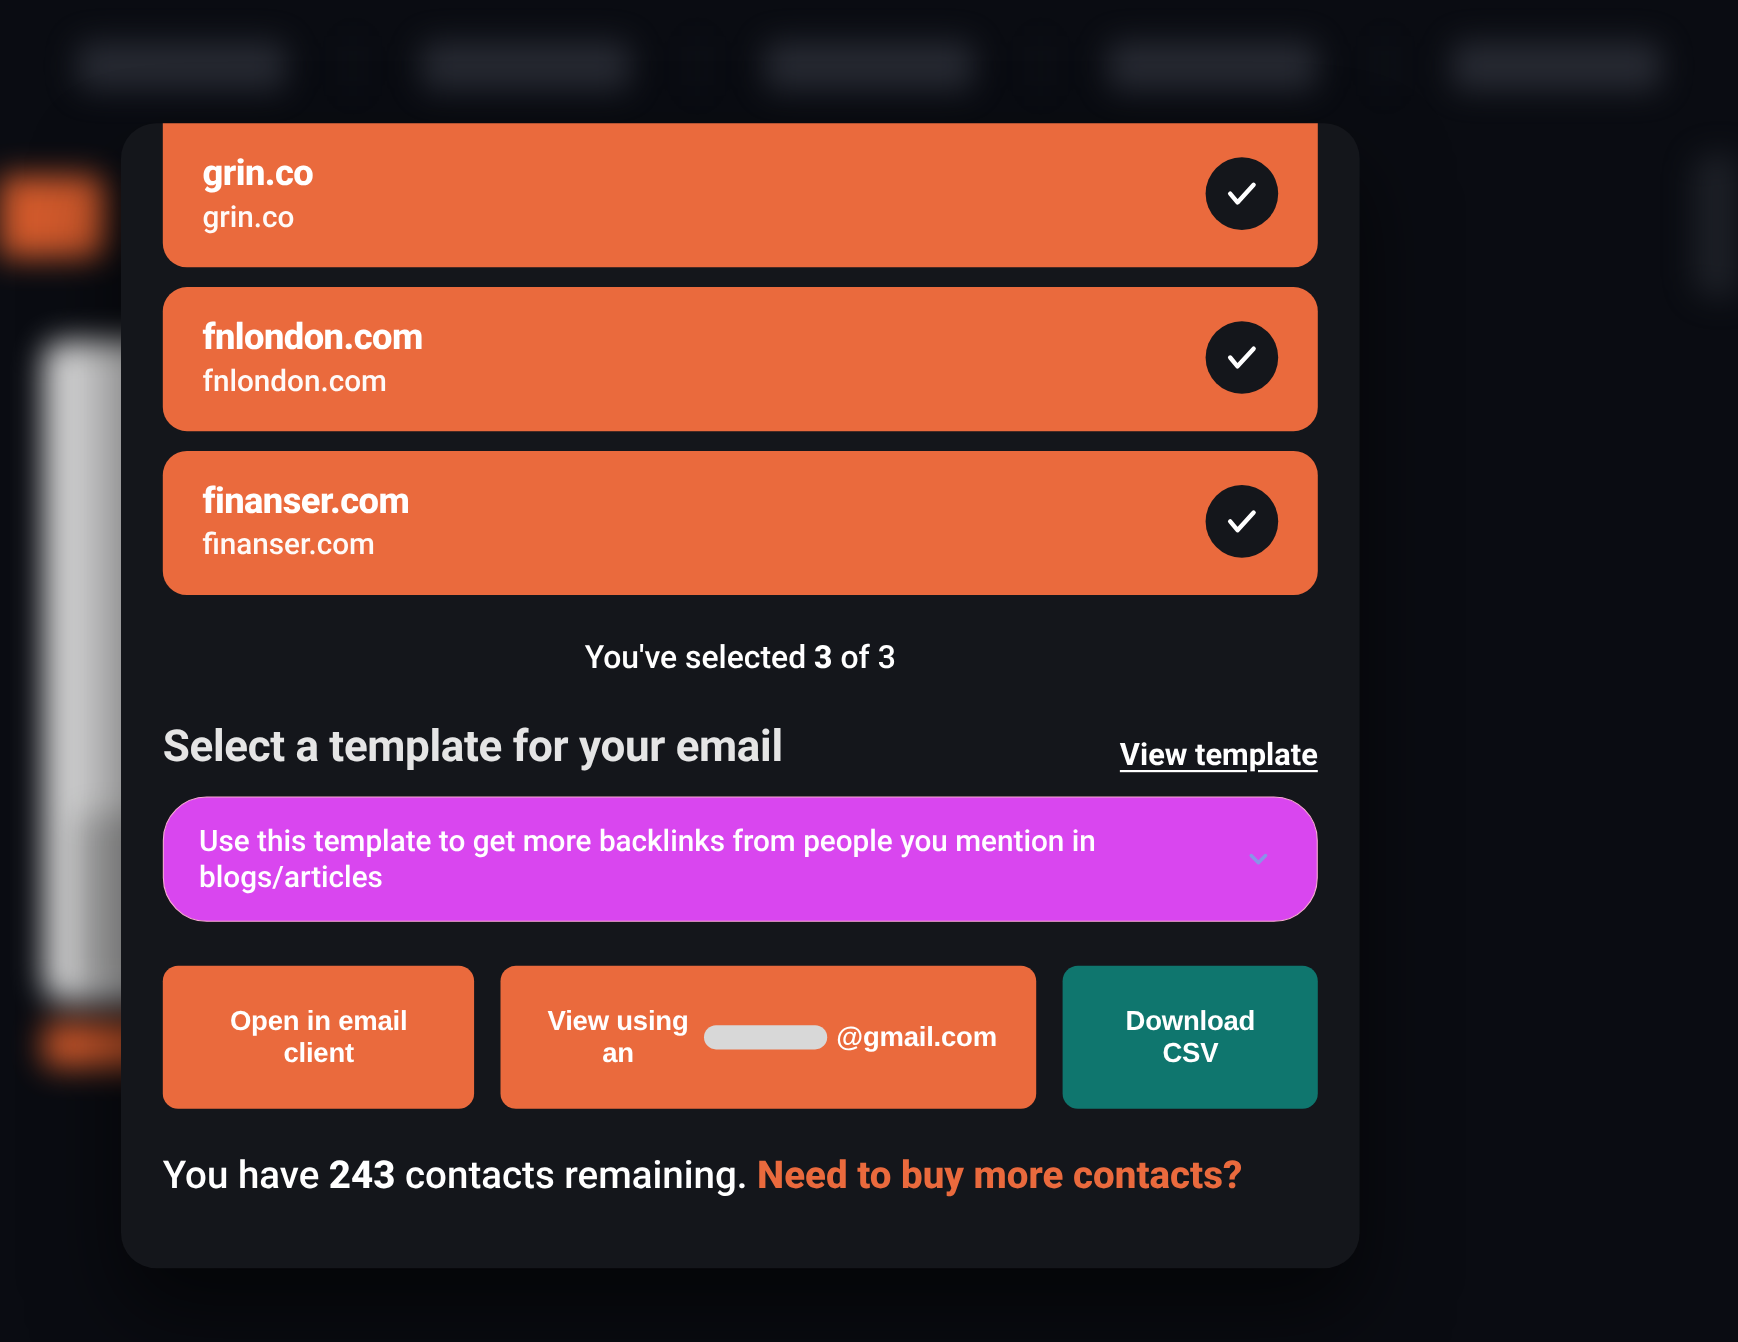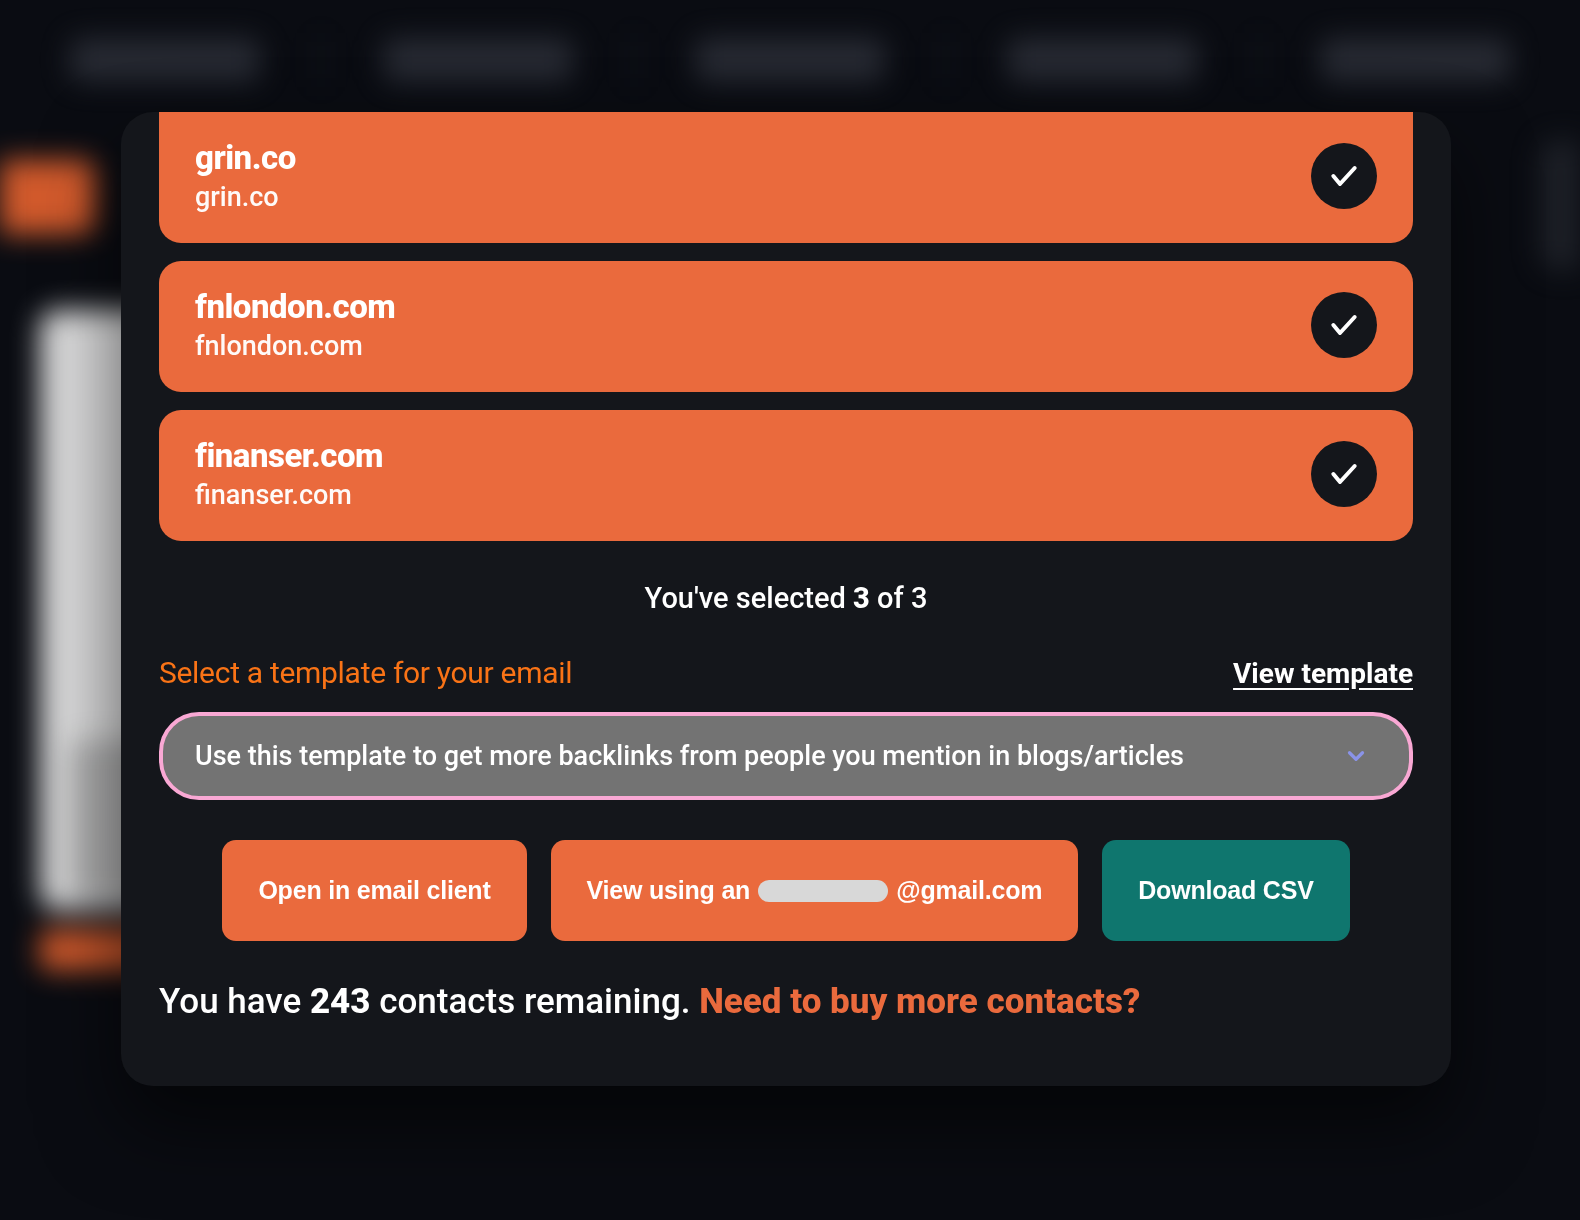--- a/index.html
+++ b/index.html
@@ -49,22 +49,22 @@
     position: absolute;
     top: 140px; right: 0;
     width: 40px; height: 130px;
     background: #1f2229; border-radius: 16px 0 0 16px;
   }
 
   
   .modal {
     position: absolute;
     top: 112px;
-    left: 121px;
-    width: 1330px;
+    left: 110px;
+    width: 1126px;
     background: #14161b;
     border-radius: 32px;
     padding: 0 0 64px 0;
     box-shadow: 0 40px 80px rgba(0,0,0,0.6);
   }
   .modal-inner {
     padding: 0 38px;
   }
 
   .site-card {
@@ -113,37 +113,37 @@
   }
   .selected-line b { font-weight: 800; }
 
   .template-row {
     display: flex;
     justify-content: space-between;
     align-items: flex-end;
     margin-bottom: 22px;
   }
   .template-heading {
-    font-size: 30px;
-    font-weight: 400;
-    color: #f97316;
+    font-size: 40px;
+    font-weight: 700;
+    color: #e5e5e5;
     letter-spacing: -0.3px;
   }
   .view-template {
     font-size: 28px;
     font-weight: 700;
     color: #ffffff;
     text-decoration: underline;
     text-underline-offset: 5px;
     cursor: pointer;
   }
 
   .dropdown {
-    background: #737373;
-    border: 4px solid #f9a8d4;
+    background: #d946ef;
+    border: 1px solid #f9a8d4;
     border-radius: 40px;
     padding: 24px 40px 24px 32px;
     display: flex;
     justify-content: space-between;
     align-items: center;
     cursor: pointer;
     margin-bottom: 40px;
   }
   .dropdown-text {
     font-size: 27px;

